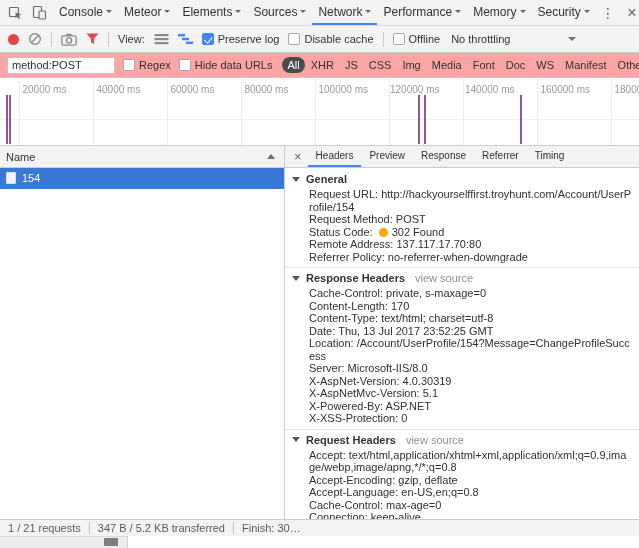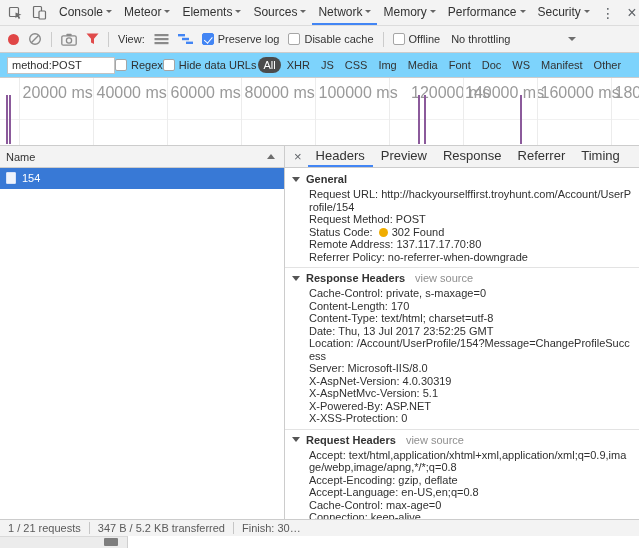--- a/index.html
+++ b/index.html
@@ -27,47 +27,47 @@
   .tb-divider{width:1px;height:15px;background:#ccc;flex:none;}
   .icon-plain{display:flex;align-items:center;cursor:pointer;}
   .cb-group{display:flex;align-items:center;gap:4px;cursor:pointer;white-space:nowrap;}
   .cb{width:12px;height:12px;border:1px solid #a6a6a6;border-radius:2px;background:#fff;position:relative;flex:none;display:inline-block;}
   .cb.checked{background:var(--accent);border-color:var(--accent);}
   .cb.checked::after{content:"";position:absolute;left:3.5px;top:1px;width:3.5px;height:6.5px;border:solid #fff;border-width:0 1.6px 1.6px 0;transform:rotate(40deg);}
   .throttle{display:flex;align-items:center;justify-content:space-between;width:125px;margin-left:2px;cursor:pointer;}
   .select-caret{width:0;height:0;border-left:4px solid transparent;border-right:4px solid transparent;border-top:4.5px solid #6e6e6e;}
 
   
-  .filterbar{height:25px;flex:none;background:#7dd3fc;border-bottom:1px solid #ccc;display:flex;align-items:center;padding:0 7px;}
+  .filterbar{height:25px;flex:none;background:#fca5a5;border-bottom:1px solid #ccc;display:flex;align-items:center;padding:0 7px;gap:8px;}
   .filter-input{width:108px;height:17px;border:1px solid #c3c3c3;background:#fff;font:inherit;font-size:11px;padding:0 4px;color:#303030;outline:none;flex:none;}
   .type-filters{display:flex;align-items:center;gap:1px;margin-left:2px;}
   .pill{padding:2px 5px;border-radius:9px;color:#333;cursor:pointer;white-space:nowrap;}
   .pill.selected{background:#4b4b4b;color:#fff;}
 
   
   .overview{height:68px;flex:none;background:#fff;border-bottom:1px solid #ccc;position:relative;overflow:hidden;}
   .tick-line{position:absolute;top:0;bottom:0;width:1px;background:#ececec;}
-  .tick-label{position:absolute;top:6px;font-size:16px;color:#9a9a9a;white-space:nowrap;}
+  .tick-label{position:absolute;top:6px;font-size:10px;color:#9a9a9a;white-space:nowrap;}
   .ov-hline{position:absolute;left:0;right:0;top:41px;height:1px;background:#f1f1f1;}
   .ov-bar{position:absolute;top:17px;bottom:1px;width:2px;background:var(--bar);}
 
   
   .main{flex:1;display:flex;min-height:0;}
   .left{width:285px;flex:none;border-right:1px solid #ccc;display:flex;flex-direction:column;background:#fff;}
   .left-header{height:22px;flex:none;background:#f3f3f3;border-bottom:1px solid #ccc;display:flex;align-items:center;padding:0 9px 0 6px;color:#333;cursor:pointer;}
   .sort-asc{width:0;height:0;border-left:4px solid transparent;border-right:4px solid transparent;border-bottom:5px solid #6e6e6e;margin-left:auto;}
   .req-row{height:21px;flex:none;display:flex;align-items:center;gap:6px;padding:0 6px;border-bottom:1px solid #f2f2f2;cursor:pointer;white-space:nowrap;overflow:hidden;}
   .req-row.selected{background:var(--selected-row);border-bottom-color:var(--selected-row);color:#fff;}
   .file-icon{width:10px;height:12px;border:1px solid #9aa0a6;border-radius:1px;background:#fff;flex:none;}
   .req-row.selected .file-icon{border-color:#d6e2f8;background:#eef3fc;}
 
   .right{flex:1;min-width:0;display:flex;flex-direction:column;background:#fff;}
   .detail-tabbar{height:22px;flex:none;background:#f3f3f3;border-bottom:1px solid #ccc;display:flex;align-items:stretch;padding:0 3px;}
   .dclose{display:flex;align-items:center;padding:0 6px;color:#5f6368;font-size:13px;cursor:pointer;}
-  .dtab{display:flex;align-items:center;padding:0 8px;color:#333;border-bottom:2px solid transparent;cursor:pointer;font-size:13px;white-space:nowrap;}
+  .dtab{display:flex;align-items:center;padding:0 8px;color:#333;border-bottom:2px solid transparent;cursor:pointer;font-size:10px;white-space:nowrap;}
   .dtab.selected{border-bottom-color:var(--accent);}
 
   
   .headers-pane{flex:1;overflow:hidden;padding-top:1px;}
   .section{border-bottom:1px solid #e3e3e3;padding-bottom:4px;}
   .section:last-child{border-bottom:none;}
   .section-header{display:flex;align-items:center;padding:4px 6px 3px 7px;font-weight:bold;color:#333;}
   .disclosure{width:0;height:0;border-left:4px solid transparent;border-right:4px solid transparent;border-top:5px solid #555;margin-right:6px;flex:none;cursor:pointer;}
   .view-source{margin-left:10px;font-weight:normal;color:#8f8f8f;cursor:pointer;}
   .hdr-row{padding:0 8px 0 24px;line-height:12.5px;word-break:break-all;color:#303030;}
@@ -114,25 +114,25 @@
         </div>
         <div class="tab">
           <span>Sources</span>
           <span class="tab-caret"></span>
         </div>
         <div class="tab selected">
           <span>Network</span>
           <span class="tab-caret"></span>
         </div>
         <div class="tab">
+          <span>Performance</span>
+          <span class="tab-caret"></span>
+        </div>
+        <div class="tab">
           <span>Memory</span>
-          <span class="tab-caret"></span>
-        </div>
-        <div class="tab">
-          <span>Performance</span>
           <span class="tab-caret"></span>
         </div>
         <div class="tab">
           <span>Security</span>
           <span class="tab-caret"></span>
         </div>
       </nav>
     <div class="tabbar-right">
       <div class="icon-btn">
         <span class="glyph">⋮</span>
@@ -232,21 +232,21 @@
       <div class="tick-label" style="left: 22.5px;">20000 ms</div>
       <div class="tick-line" style="left: 92.5px;"></div>
       <div class="tick-label" style="left: 96.5px;">40000 ms</div>
       <div class="tick-line" style="left: 166.5px;"></div>
       <div class="tick-label" style="left: 170.5px;">60000 ms</div>
       <div class="tick-line" style="left: 240.5px;"></div>
       <div class="tick-label" style="left: 244.5px;">80000 ms</div>
       <div class="tick-line" style="left: 314.5px;"></div>
       <div class="tick-label" style="left: 318.5px;">100000 ms</div>
       <div class="tick-line" style="left: 388.5px;"></div>
-      <div class="tick-label" style="left: 411px;">120000 ms</div>
+      <div class="tick-label" style="left: 390px;">120000 ms</div>
       <div class="tick-line" style="left: 462.5px;"></div>
       <div class="tick-label" style="left: 465px;">140000 ms</div>
       <div class="tick-line" style="left: 536.5px;"></div>
       <div class="tick-label" style="left: 540.5px;">160000 ms</div>
       <div class="tick-line" style="left: 610.5px;"></div>
       <div class="tick-label" style="left: 614.5px;">180000 ms</div>
       <div class="ov-bar" style="left: 6.3px;"></div>
       <div class="ov-bar" style="left: 8.9px;"></div>
       <div class="ov-bar" style="left: 418.1px;"></div>
       <div class="ov-bar" style="left: 423.6px;"></div>

